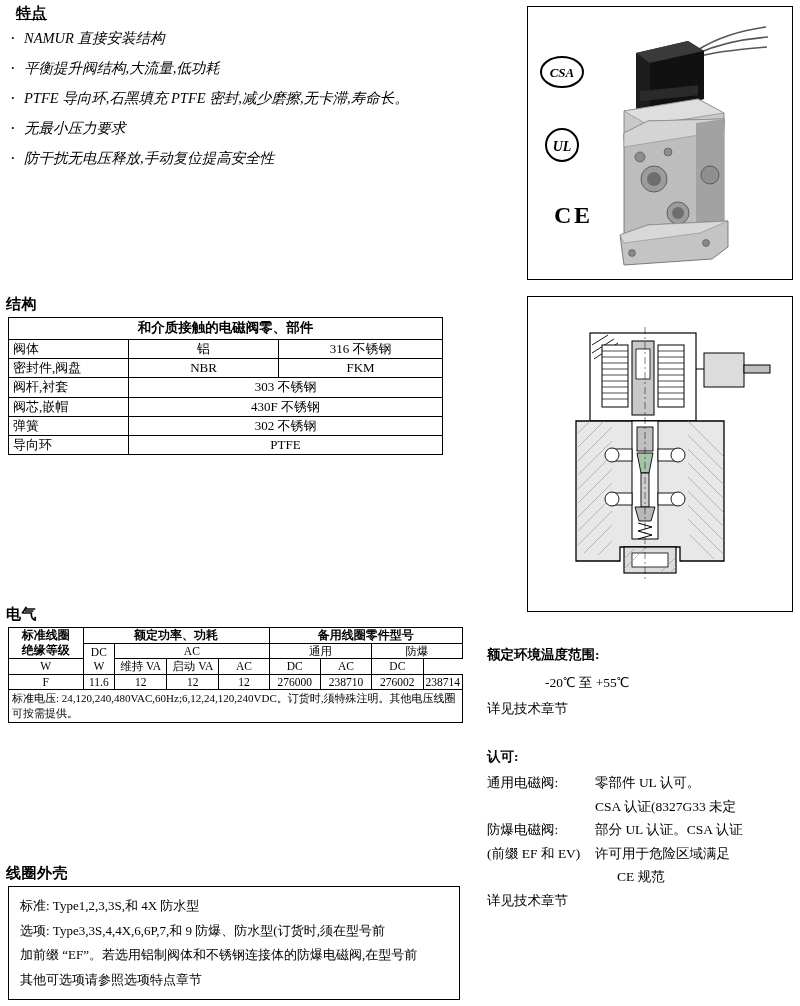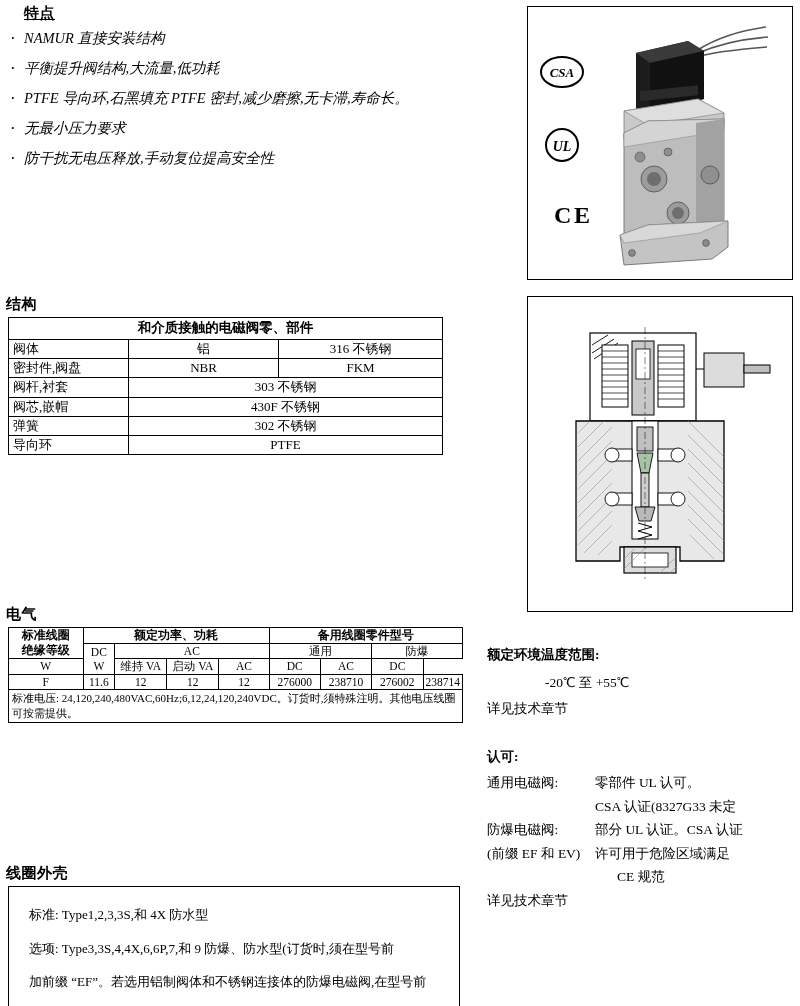--- a/index.html
+++ b/index.html
@@ -80,21 +80,21 @@
   }
 
   
   #coil-box {
     border: 1px solid #000;
     width: 452px;
     padding: 4px 6px 5px 6px;
     font-size: 13px;
     line-height: 1.5;
   }
-  #coil-box div { margin: 14px; }
+  #coil-box div { margin: 5px; }
 
   
   .imgframe {
     border: 1px solid #000;
     background: #ec4899;
     overflow: hidden;
   }
 
   
   .rt { font-size: 13.5px; line-height: 1.65; }
@@ -106,21 +106,21 @@
     row-gap: 2px;
     font-size: 13.5px;
     line-height: 1.6;
   }
 
   svg { display: block; }
 </style>
 </head>
 <body>
 
-<div class="abs sec-head" style="left:24px; top:4px;text-decoration:underline;">特点</div>
+<div class="abs sec-head" style="left:16px; top:4px;text-decoration:underline;">特点</div>
 
 <ul class="abs" id="features-list" style="left:10px; top:28px; width:480px;">
   <li>NAMUR 直接安装结构</li>
   <li>平衡提升阀结构,大流量,低功耗</li>
   <li>PTFE 导向环,石黑填充 PTFE 密封,减少磨擦,无卡滞,寿命长。</li>
   <li>无最小压力要求</li>
   <li>防干扰无电压释放,手动复位提高安全性</li>
 </ul>
 
 <div class="abs sec-head" style="left:6px; top:295px;">结构</div>

